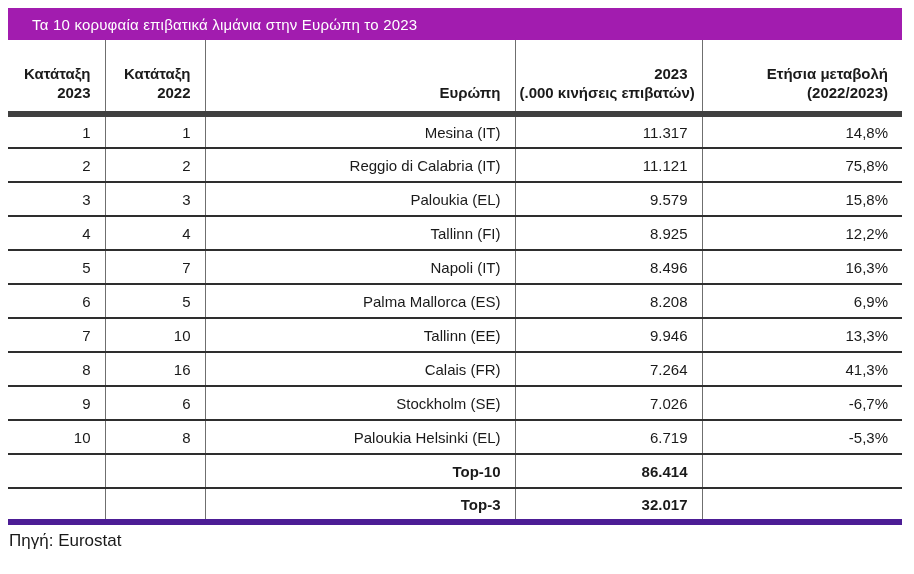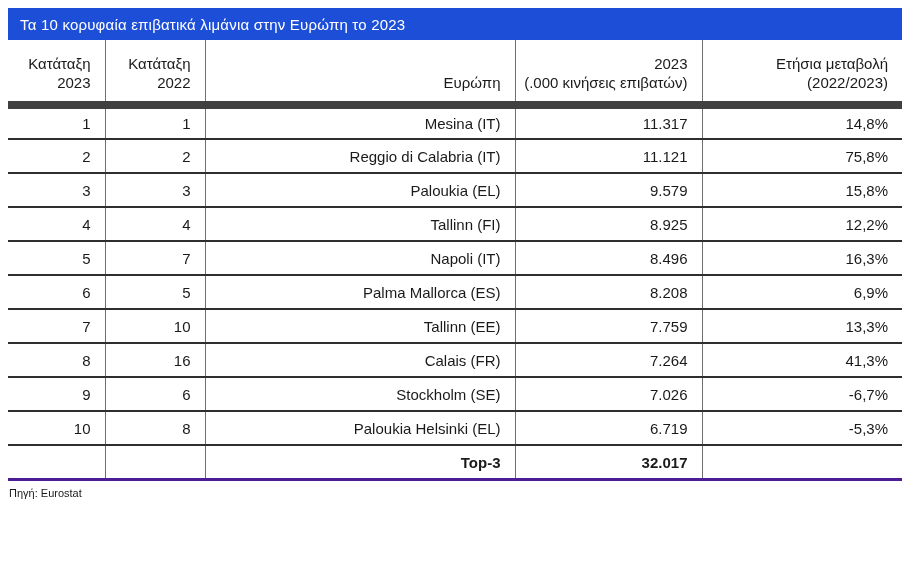--- a/index.html
+++ b/index.html
@@ -11,71 +11,71 @@
   }
   .page {
     width: 914px;
     height: 574px;
     box-sizing: border-box;
     padding: 8px 10px 0 8px;
     background: #ffffff;
     overflow: hidden;
   }
   .title-bar {
-    background: #1d4ed8;
+    background: #a21caf;
     color: #ffffff;
     width: 894px;
     height: 32px;
     box-sizing: border-box;
     display: flex;
     align-items: center;
-    padding: 0 12px;
+    padding: 0 24px;
     font-size: 15px;
     letter-spacing: 0.2px;
   }
   table.ports {
     border-collapse: collapse;
     table-layout: fixed;
     width: 894px;
   }
   table.ports th, table.ports td {
     text-align: right;
     padding: 0 14px 0 4px;
     font-size: 15px;
     box-sizing: border-box;
     overflow: hidden;
     white-space: nowrap;
   }
   table.ports thead th {
     vertical-align: bottom;
-    font-weight: 400;
+    font-weight: 700;
     line-height: 1.28;
-    padding-top: 14px;
+    padding-top: 24px;
     padding-bottom: 9px;
-    border-bottom: 8px solid #404040;
+    border-bottom: 6px solid #404040;
   }
   table.ports tbody td {
     height: 34px;
     border-bottom: 2px solid #2e2e2e;
   }
   table.ports tr > th + th,
   table.ports tr > td + td {
     border-left: 1px solid #6f6f6f;
   }
   table.ports tbody tr.summary td {
     font-weight: 700;
   }
   table.ports tbody tr:last-child td {
-    border-bottom: 3px solid #4c1d95;
+    border-bottom: 6px solid #4c1d95;
   }
   .hline { display: block; }
   .source {
     margin-top: 6px;
     padding-left: 1px;
-    font-size: 11px;
+    font-size: 17px;
     color: #1a1a1a;
   }
 </style>
 </head>
 <body>
 
 <div class="page">
 
   <div class="title-bar">
     <span>Τα 10 κορυφαία επιβατικά λιμάνια στην Ευρώπη το 2023</span>
@@ -152,21 +152,21 @@
         <td>6</td>
         <td>5</td>
         <td>Palma Mallorca (ES)</td>
         <td>8.208</td>
         <td>6,9%</td>
       </tr>
       <tr>
         <td>7</td>
         <td>10</td>
         <td>Tallinn (EE)</td>
-        <td>7.759</td>
+        <td>9.946</td>
         <td>13,3%</td>
       </tr>
       <tr>
         <td>8</td>
         <td>16</td>
         <td>Calais (FR)</td>
         <td>7.264</td>
         <td>41,3%</td>
       </tr>
       <tr>
@@ -179,20 +179,27 @@
       <tr>
         <td>10</td>
         <td>8</td>
         <td>Paloukia Helsinki (EL)</td>
         <td>6.719</td>
         <td>-5,3%</td>
       </tr>
       <tr class="summary">
         <td></td>
         <td></td>
+        <td>Top-10</td>
+        <td>86.414</td>
+        <td></td>
+      </tr>
+      <tr class="summary">
+        <td></td>
+        <td></td>
         <td>Top-3</td>
         <td>32.017</td>
         <td></td>
       </tr>
     </tbody>
   </table>
 
   <div class="source">Πηγή: Eurostat</div>
 
 </div>

